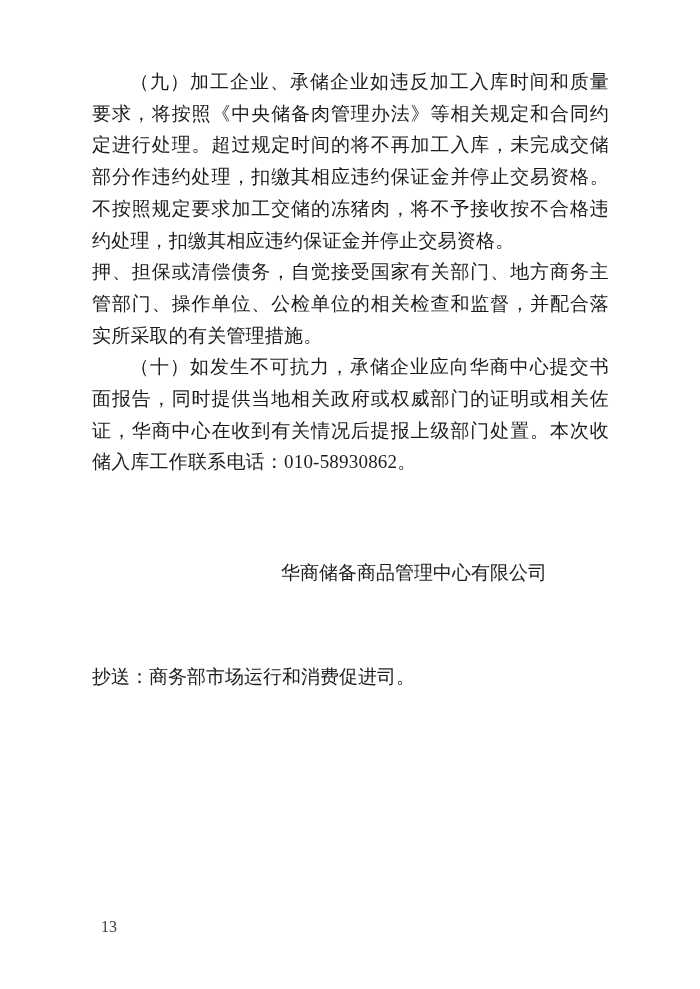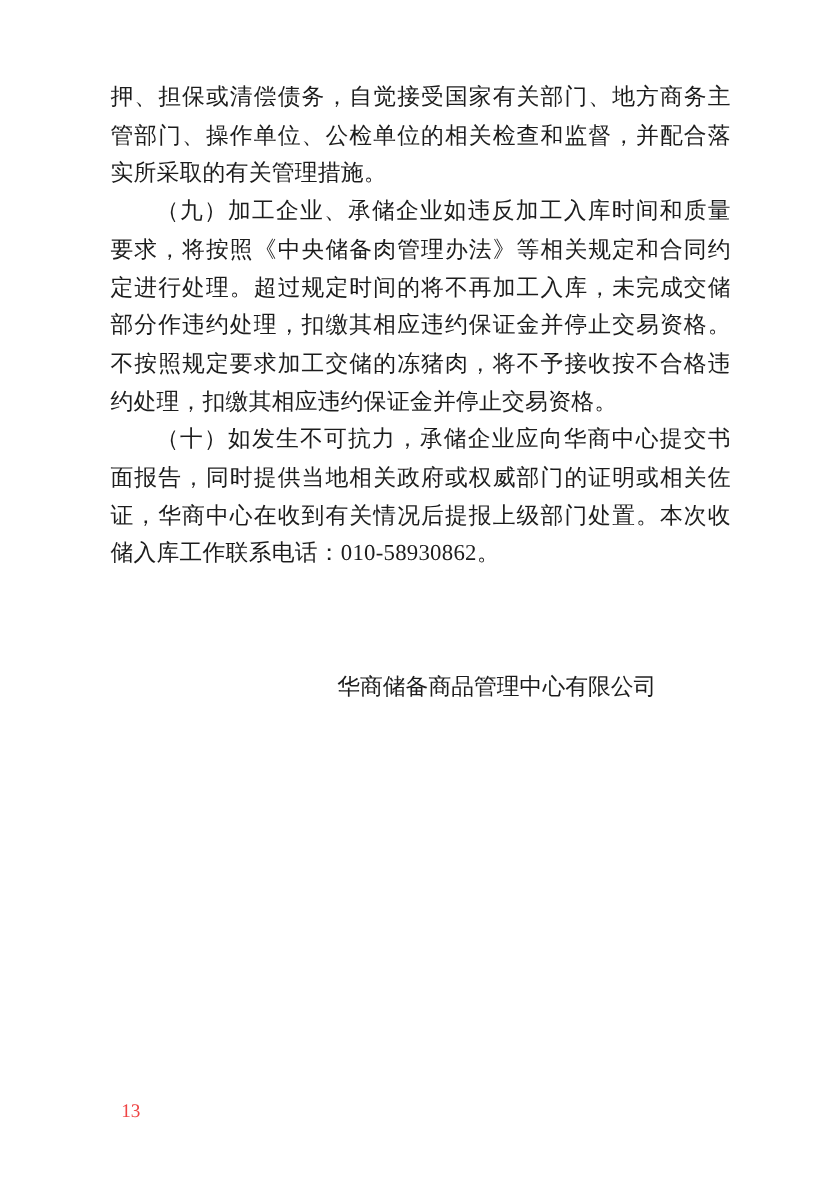--- a/index.html
+++ b/index.html
@@ -51,34 +51,35 @@
     font-size: 19px;
     line-height: 32px;
     white-space: nowrap;
   }
   .page-number {
     position: absolute;
     left: 101px;
     top: 918px;
     font-size: 16px;
     line-height: 18px;
-    color: #ef4444;
+    color: #404040;
   }
 </style>
 </head>
 <body>
 
 <div class="page">
 
   <div class="body-text">
+    <p class="para">（九）加工企业、承储企业如违反加工入库时间和质量要求，将按照《中央储备肉管理办法》等相关规定和合同约定进行处理。超过规定时间的将不再加工入库，未完成交储部分作违约处理，扣缴其相应违约保证金并停止交易资格。不按照规定要求加工交储的冻猪肉，将不予接收按不合格违约处理，扣缴其相应违约保证金并停止交易资格。</p>
     <p class="para no-indent">押、担保或清偿债务，自觉接受国家有关部门、地方商务主管部门、操作单位、公检单位的相关检查和监督，并配合落实所采取的有关管理措施。</p>
-    <p class="para">（九）加工企业、承储企业如违反加工入库时间和质量要求，将按照《中央储备肉管理办法》等相关规定和合同约定进行处理。超过规定时间的将不再加工入库，未完成交储部分作违约处理，扣缴其相应违约保证金并停止交易资格。不按照规定要求加工交储的冻猪肉，将不予接收按不合格违约处理，扣缴其相应违约保证金并停止交易资格。</p>
     <p class="para">（十）如发生不可抗力，承储企业应向华商中心提交书面报告，同时提供当地相关政府或权威部门的证明或相关佐证，华商中心在收到有关情况后提报上级部门处置。本次收储入库工作联系电话：010-58930862。</p>
   </div>
 
   <div class="signature">
     <div>华商储备商品管理中心有限公司</div>
   </div>
 
+  <div class="cc-line">抄送：商务部市场运行和消费促进司。</div>
 
   <div class="page-number">13</div>
 
 </div>
 
 </body></html>

